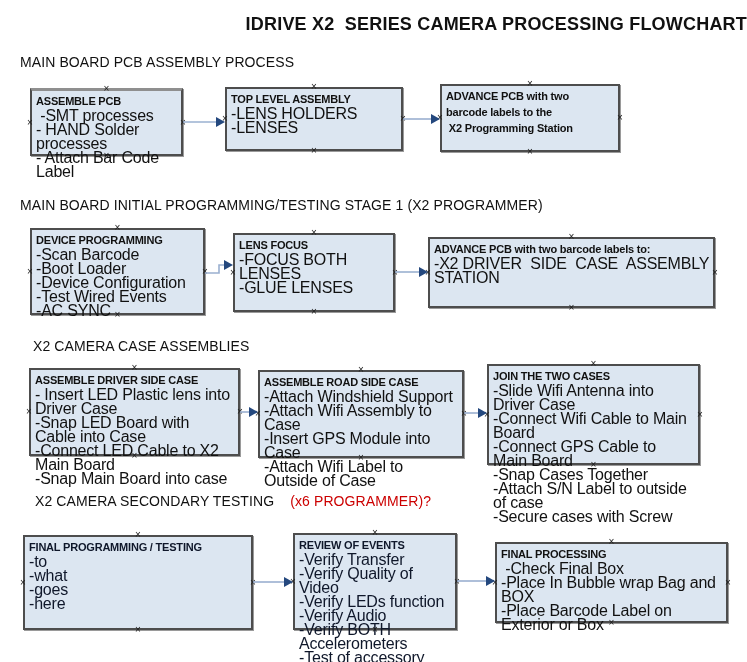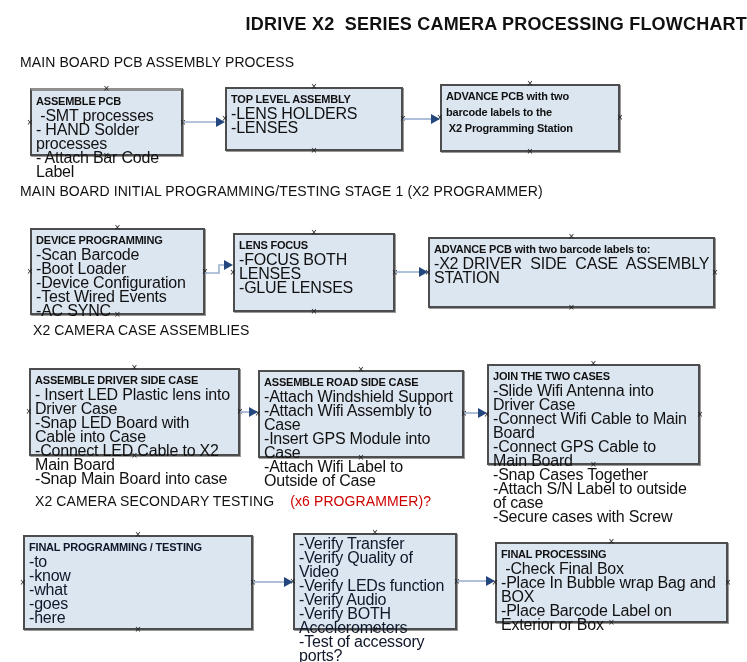--- a/index.html
+++ b/index.html
@@ -8,22 +8,22 @@
     font-family:"Liberation Sans","DejaVu Sans",sans-serif;color:#111;
   }
   .page-title{
     position:absolute;top:14px;left:0;width:747px;text-align:right;
     font-size:18px;font-weight:bold;letter-spacing:.2px;white-space:pre-wrap;
   }
   .sec-heading{
     position:absolute;font-size:14px;font-weight:normal;white-space:pre-wrap;letter-spacing:.1px;
   }
   .h-s1{left:20px;top:54px;}
-  .h-s2{left:20px;top:183px;}
-  .h-s3{left:33px;top:322px;}
+  .h-s2{left:20px;top:197px;}
+  .h-s3{left:33px;top:338px;}
   .h-s4{left:35px;top:493px;}
   .red-txt{color:#cc0000;padding-left:12px;}
   .box{
     position:absolute;background:#dce6f1;border:2px solid #4d4d4d;
     box-shadow:1px 1px 0 #9a9a9a;box-sizing:border-box;padding:2px 4px 0 4px;
   }
   .box.sel{border-top:3px solid #8f8f8f;}
   .box.red .box-title,.box.red li{color:#0f172a;}
   .box-title{font-size:11px;font-weight:bold;line-height:16px;white-space:pre-wrap;letter-spacing:-0.2px;}
   .box ul{margin:0;padding:0;list-style:none;}
@@ -173,31 +173,31 @@
   <span class="handle t">×</span>
       <span class="handle b">×</span>
       <span class="handle l">×</span>
       <span class="handle r">×</span>
     </div>
 
   <div class="box red b-r4b1">
     <div class="box-title">FINAL PROGRAMMING / TESTING</div>
     <ul>
         <li>-to</li>
-        <li>-know</li>
         <li>-what</li>
         <li>-goes</li>
         <li>-here</li>
       </ul>
   <span class="handle t">×</span>
       <span class="handle b">×</span>
       <span class="handle l">×</span>
       <span class="handle r">×</span>
     </div>
   <div class="box red b-r4b2">
+    <div class="box-title">REVIEW OF EVENTS</div>
     <ul>
         <li>-Verify Transfer</li>
         <li>-Verify Quality of Video</li>
         <li>-Verify LEDs function</li>
         <li>-Verify Audio</li>
         <li>-Verify BOTH Accelerometers</li>
         <li>-Test of accessory ports?</li>
       </ul>
   <span class="handle t">×</span>
       <span class="handle b">×</span>

